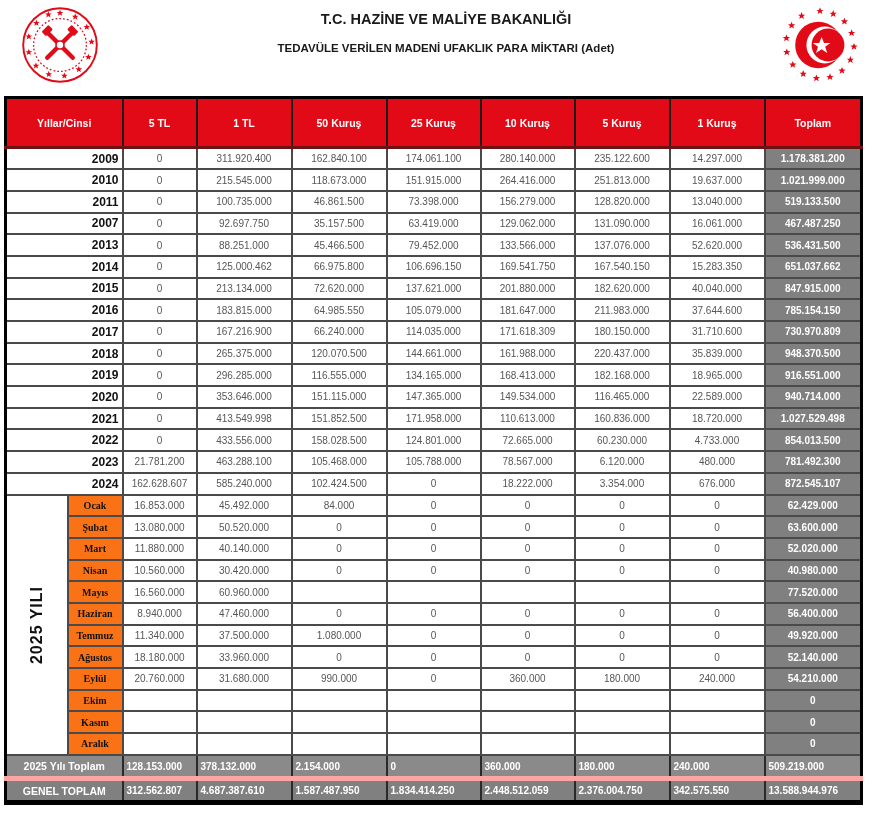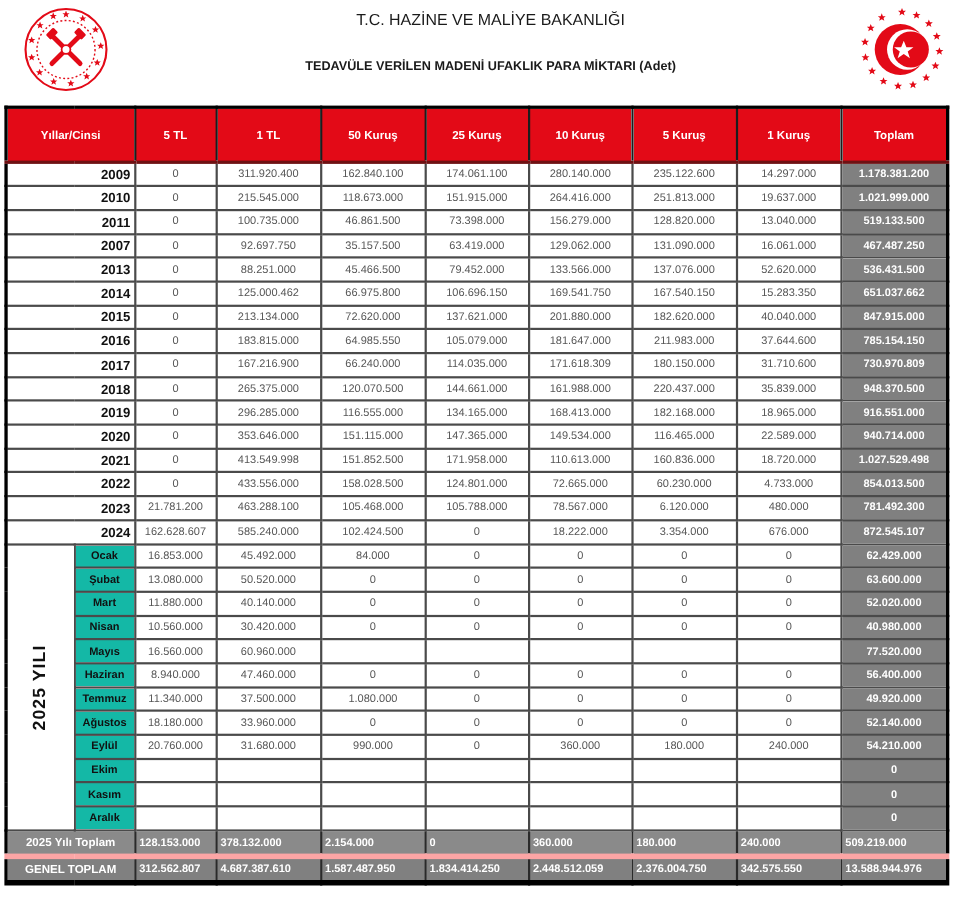--- a/index.html
+++ b/index.html
@@ -14,38 +14,38 @@
   html,body{margin:0;padding:0;background:#fff;}
   body{font-family:"Liberation Sans",sans-serif;}
   .page{position:relative;width:872px;height:823px;background:#fff;overflow:hidden;}
 
   
   .doc-header{position:absolute;top:0;left:0;width:872px;height:96px;}
   .logo{position:absolute;top:5px;}
   .logo-left{left:20px;width:80px;height:80px;}
   .logo-right{right:12px;width:80px;height:80px;}
   .titles{position:absolute;left:130px;right:110px;top:10px;text-align:center;}
-  .title-line{font-size:14.5px;font-weight:normal;color:#1a1a1a;line-height:1.32;}
-  .subtitle{margin-top:26px;font-size:11.5px;font-weight:bold;color:#1a1a1a;}
+  .title-line{font-size:14.5px;font-weight:bold;color:#1a1a1a;line-height:1.32;}
+  .subtitle{margin-top:13px;font-size:11.5px;font-weight:bold;color:#1a1a1a;}
 
   
   .table-wrap{position:absolute;top:96px;left:4px;width:856px;}
   table{width:856px;border-collapse:collapse;table-layout:fixed;
         border:3px solid #000;border-bottom:5px solid #000;}
   td,th{border:2px solid var(--grid);padding:0 3px;overflow:hidden;white-space:nowrap;}
 
   thead th{
     background:var(--red);color:#fff;font-size:10.5px;font-weight:bold;
     height:50px;text-align:center;border-color:#1d1d1d;border-bottom:3px solid var(--maroon);
   }
   tr.row-data{height:21.7px;}
   tr.row-summary{height:24px;margin-top:36px;}
 
   td.year-cell{font-size:12px;font-weight:bold;color:#111;text-align:right;background:#fff;}
-  td.month-cell{font-size:10px;font-weight:bold;color:#111;text-align:center;background:#14b8a6;}
+  td.month-cell{font-size:10px;font-weight:bold;color:#111;text-align:center;background:#f97316;font-family:Liberation Serif, serif;}
   td.value-cell{font-size:10px;color:var(--value-ink);text-align:center;background:#fff;}
   td.total-cell{font-size:10px;font-weight:bold;color:#fff;text-align:center;background:var(--total-gray);}
 
   td.rot-cell{background:#fff;position:relative;border-right:2px solid var(--grid);}
   .rot-inner{position:absolute;left:50%;top:50%;transform:translate(-50%,-50%) rotate(-90deg);
              font-size:16px;font-weight:bold;color:#111;letter-spacing:1px;white-space:nowrap;}
 
   tr.row-summary td{color:#fff;font-weight:bold;border-color:#2a2a2a;}
   tr.summary-1 td{background:#8a8a8a;font-size:10px;}
   tr.summary-2 td{background:var(--summary-gray);font-size:10px;}

